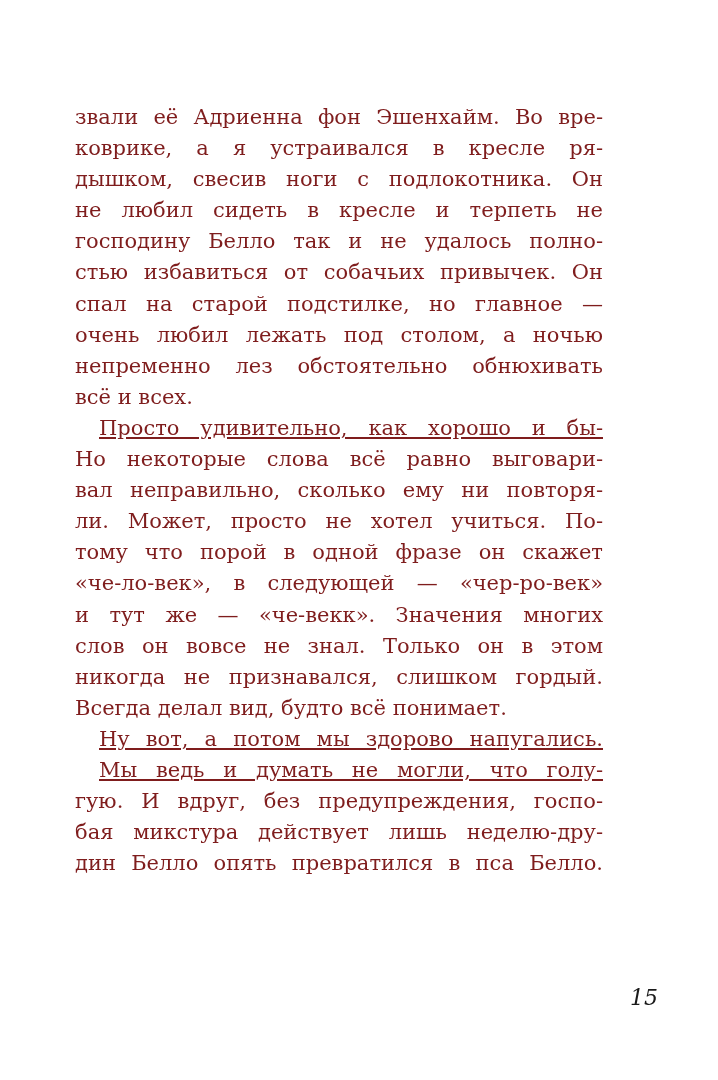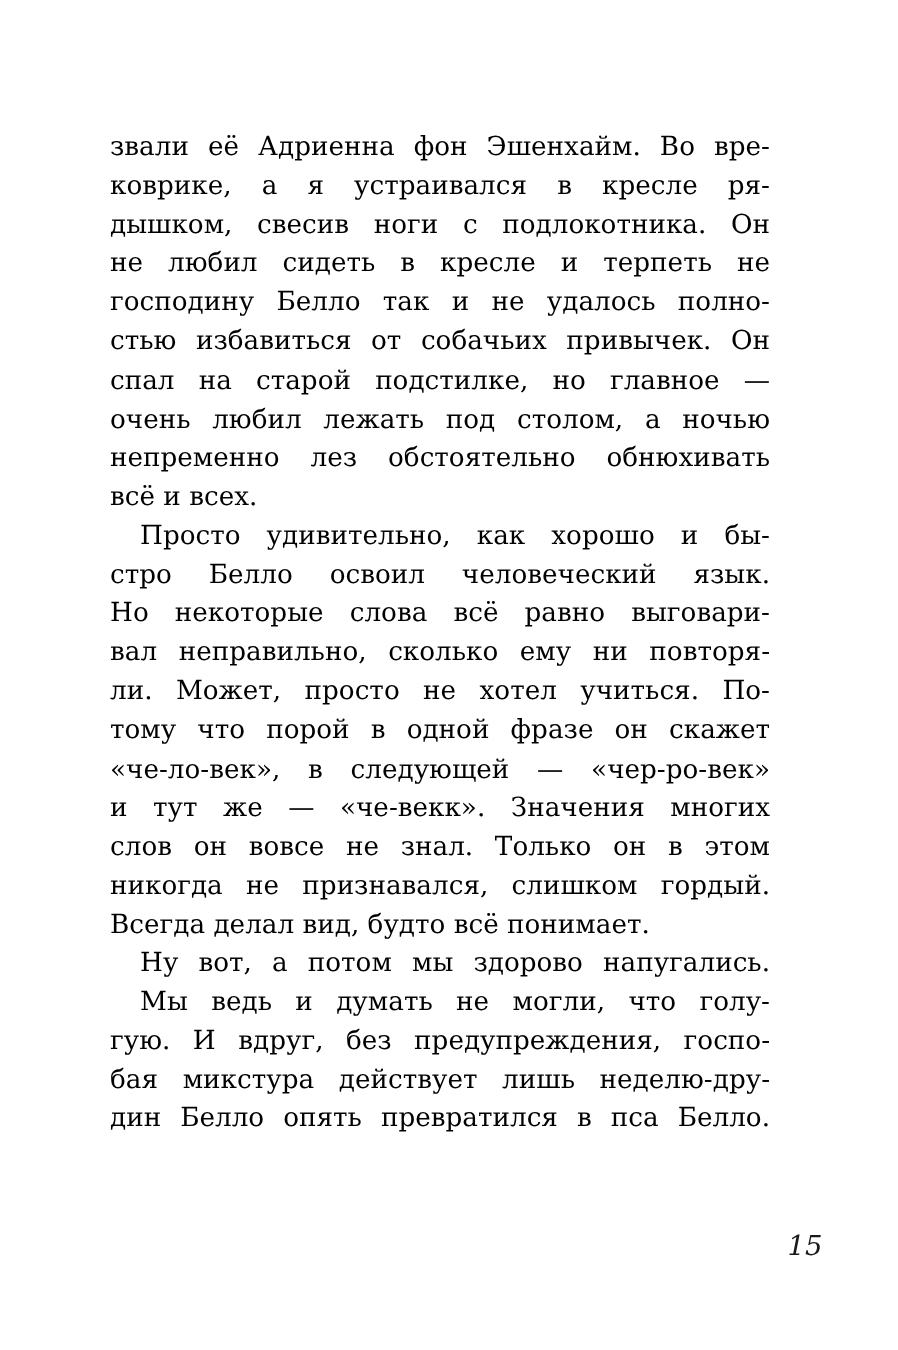--- a/index.html
+++ b/index.html
@@ -8,41 +8,42 @@
       background: #ffffff;
     }
     body {
       width: 718px;
       height: 1080px;
       position: relative;
       overflow: hidden;
     }
     .page {
       position: absolute;
-      left: 88px;
+      left: 75px;
       top: 102px;
       width: 528px;
       font-family: "DejaVu Serif", "Liberation Serif", serif;
       font-size: 21px;
-      color: #000000;
+      color: #7f1d1d;
       line-height: 31.1px;
     }
     .line {
       display: block;
       height: 31.1px;
       white-space: nowrap;
       text-align: justify;
       text-align-last: justify;
       overflow: visible;
     }
     .line.last {
       text-align-last: left;
     }
     .line.indent {
       padding-left: 24px;
+      text-decoration: underline;
     }
     .page-number {
       position: absolute;
       left: 630px;
       top: 985px;
       font-family: "DejaVu Serif", "Liberation Serif", serif;
       font-size: 22px;
       color: #1a1a1a;
       font-style: italic;
     }
@@ -60,21 +61,20 @@
     <span class="line">господину Белло так и не удалось полно-</span>
     <span class="line">стью избавиться от собачьих привычек. Он</span>
     <span class="line">спал на старой подстилке, но главное —</span>
     <span class="line">очень любил лежать под столом, а ночью</span>
     <span class="line">непременно лез обстоятельно обнюхивать</span>
     <span class="line last">всё и всех.</span>
   </div>
 
   <div>
     <span class="line indent">Просто удивительно, как хорошо и бы-</span>
-    <span class="line">стро Белло освоил человеческий язык.</span>
     <span class="line">Но некоторые слова всё равно выговари-</span>
     <span class="line">вал неправильно, сколько ему ни повторя-</span>
     <span class="line">ли. Может, просто не хотел учиться. По-</span>
     <span class="line">тому что порой в одной фразе он скажет</span>
     <span class="line">«че-ло-век», в следующей — «чер-ро-век»</span>
     <span class="line">и тут же — «че-векк». Значения многих</span>
     <span class="line">слов он вовсе не знал. Только он в этом</span>
     <span class="line">никогда не признавался, слишком гордый.</span>
     <span class="line last">Всегда делал вид, будто всё понимает.</span>
   </div>

